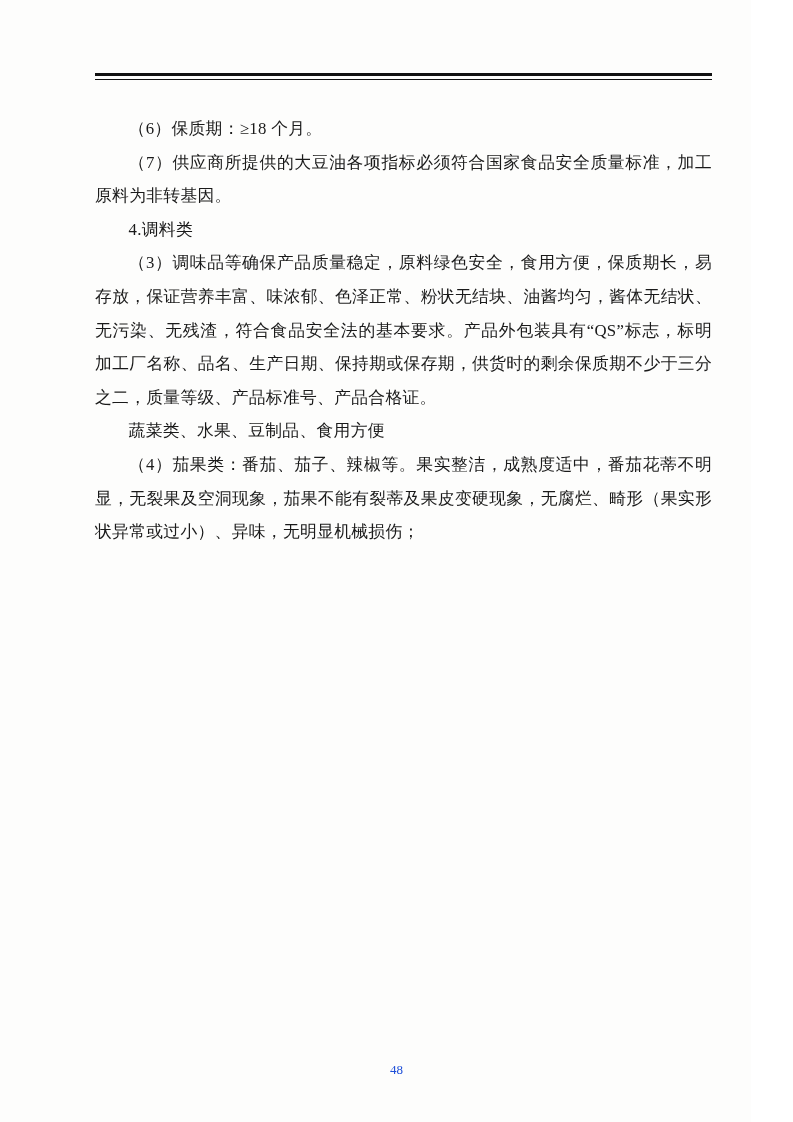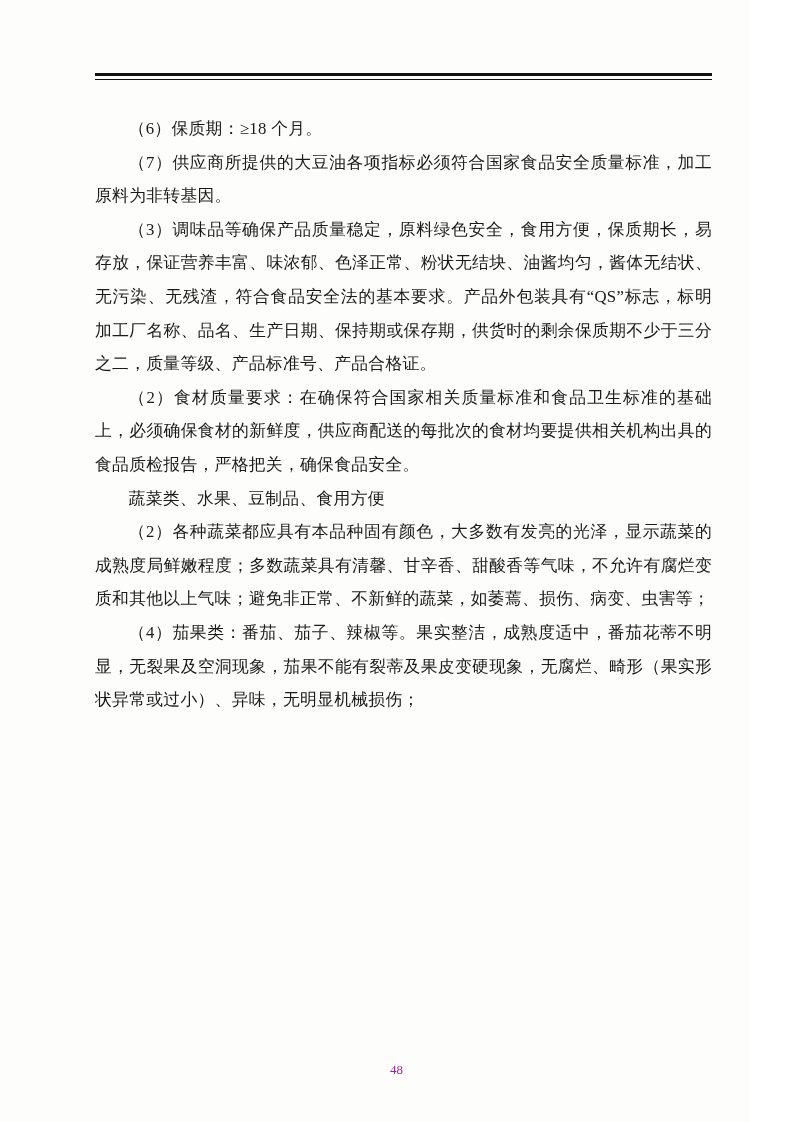--- a/index.html
+++ b/index.html
@@ -40,31 +40,30 @@
     letter-spacing: 0.3px;
     word-break: break-all;
   }
   .page-number {
     position: absolute;
     left: 0;
     width: 793px;
     top: 1062px;
     text-align: center;
     font-size: 13px;
-    color: #a21caf;
+    color: #1d4ed8;
   }
 </style>
 </head>
 <body>
 
 <div class="page">
   <div class="top-rule"></div>
   <div class="content">
     <p>（6）保质期：≥18 个月。</p>
     <p>（7）供应商所提供的大豆油各项指标必须符合国家食品安全质量标准，加工原料为非转基因。</p>
+    <p>4.调料类</p>
     <p>（3）调味品等确保产品质量稳定，原料绿色安全，食用方便，保质期长，易存放，保证营养丰富、味浓郁、色泽正常、粉状无结块、油酱均匀，酱体无结状、无污染、无残渣，符合食品安全法的基本要求。产品外包装具有“QS”标志，标明加工厂名称、品名、生产日期、保持期或保存期，供货时的剩余保质期不少于三分之二，质量等级、产品标准号、产品合格证。</p>
-    <p>（2）食材质量要求：在确保符合国家相关质量标准和食品卫生标准的基础上，必须确保食材的新鲜度，供应商配送的每批次的食材均要提供相关机构出具的食品质检报告，严格把关，确保食品安全。</p>
     <p>蔬菜类、水果、豆制品、食用方便</p>
-    <p>（2）各种蔬菜都应具有本品种固有颜色，大多数有发亮的光泽，显示蔬菜的成熟度局鲜嫩程度；多数蔬菜具有清馨、甘辛香、甜酸香等气味，不允许有腐烂变质和其他以上气味；避免非正常、不新鲜的蔬菜，如萎蔫、损伤、病变、虫害等；</p>
     <p>（4）茄果类：番茄、茄子、辣椒等。果实整洁，成熟度适中，番茄花蒂不明显，无裂果及空洞现象，茄果不能有裂蒂及果皮变硬现象，无腐烂、畸形（果实形状异常或过小）、异味，无明显机械损伤；</p>
   </div>
   <div class="page-number">48</div>
 </div>
 
 </body></html>

